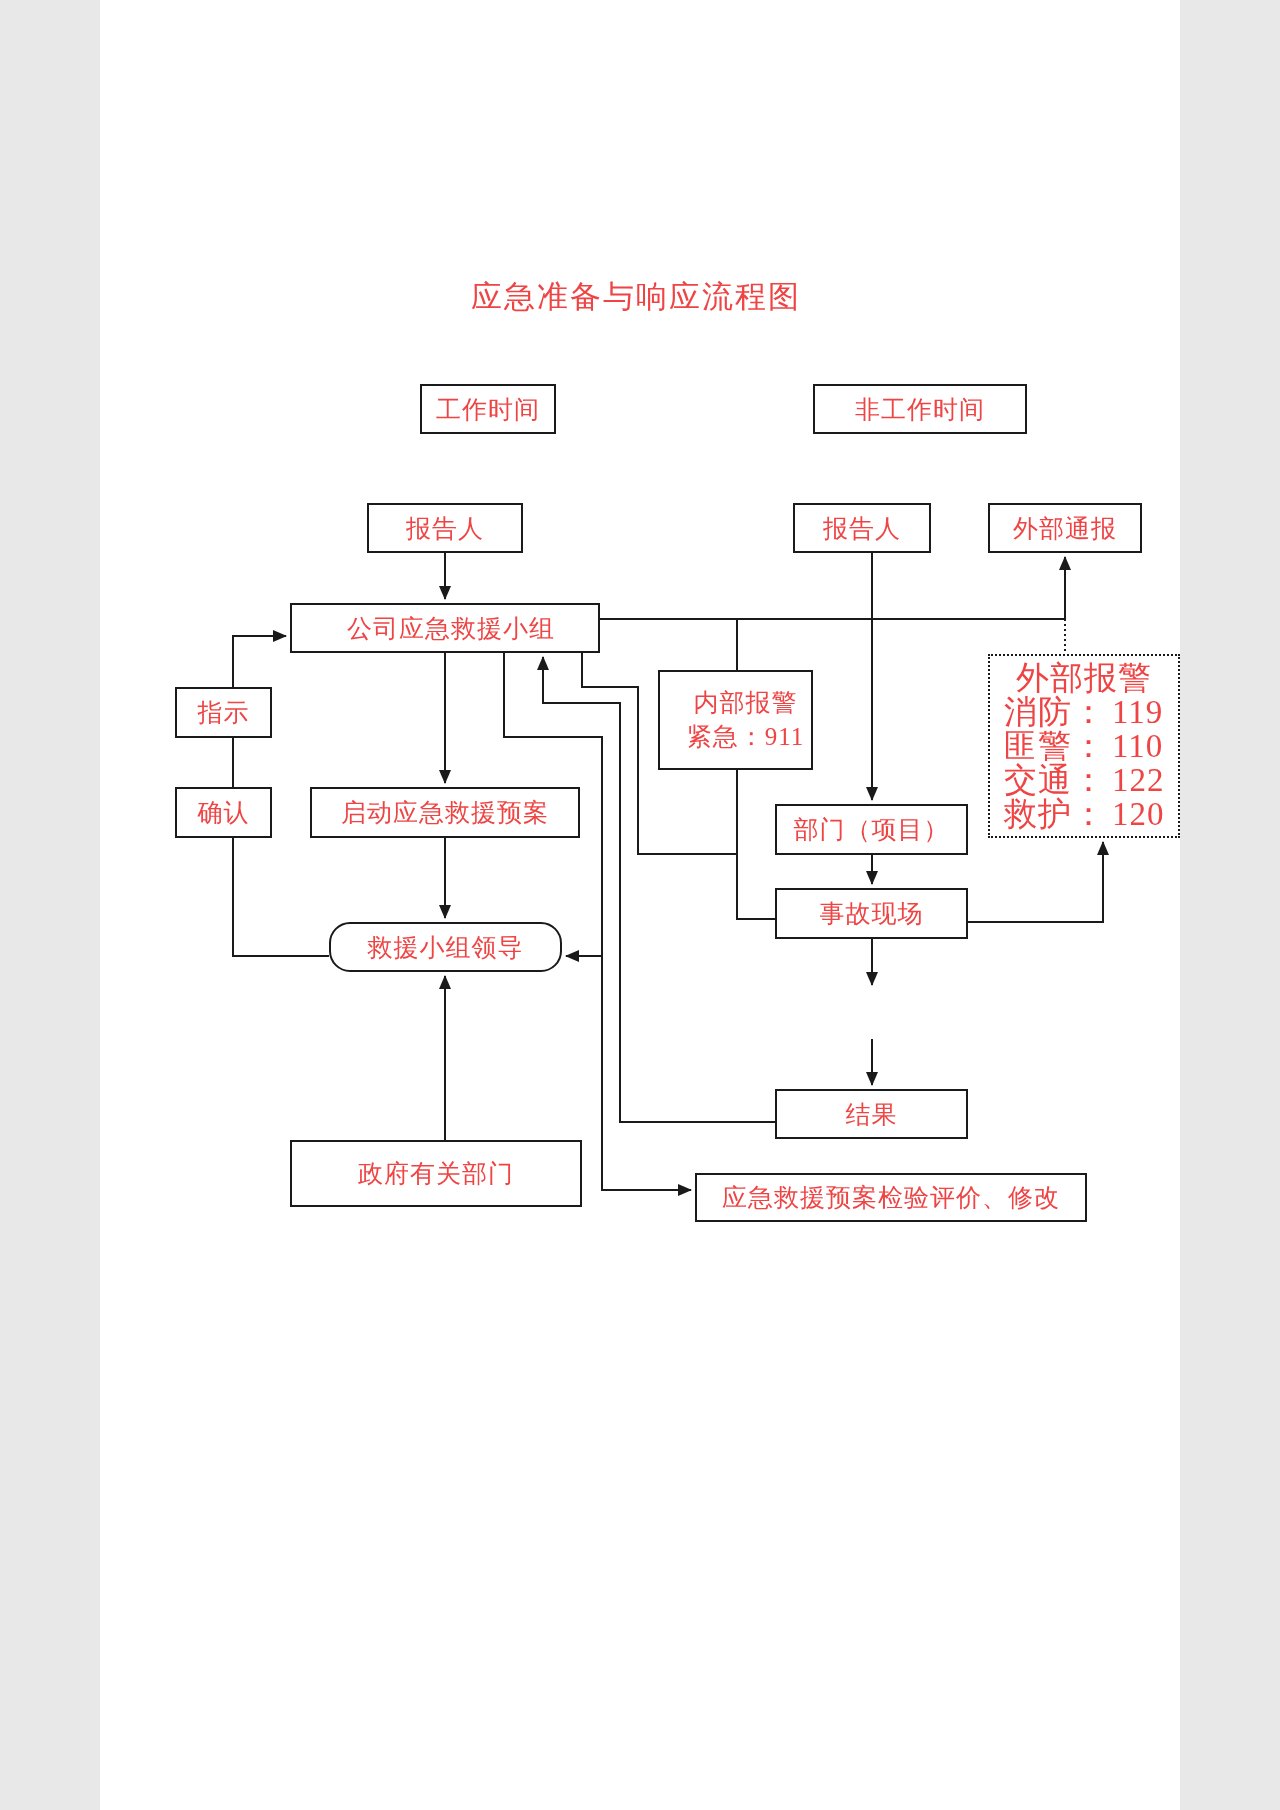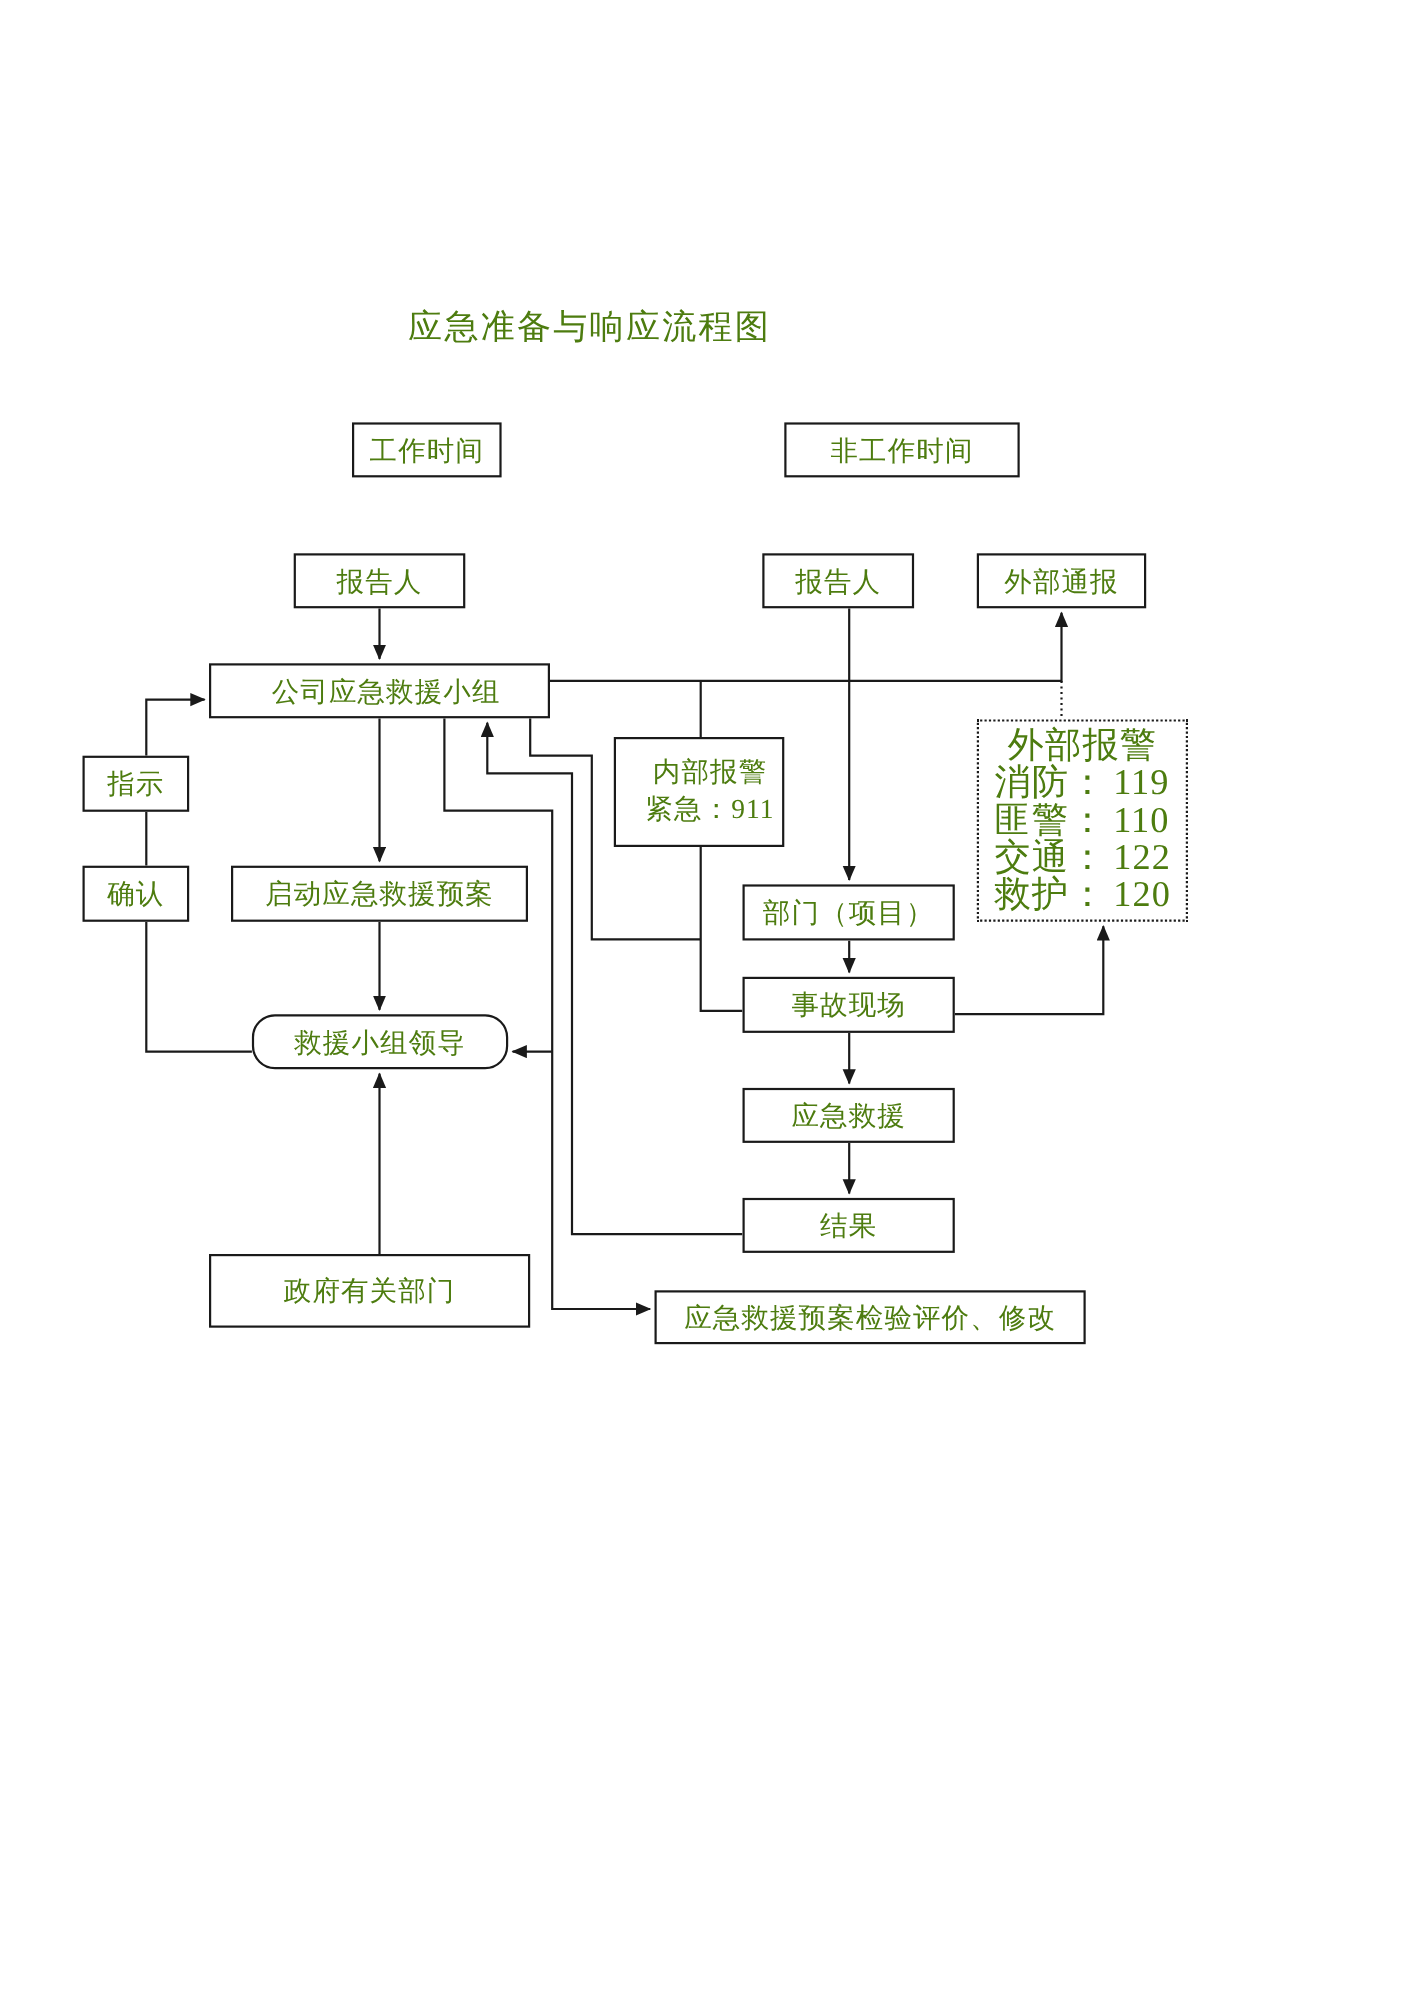--- a/index.html
+++ b/index.html
@@ -1,22 +1,22 @@
 <!DOCTYPE html>
 <html><head>
 <meta charset="utf-8">
 <style>
   html,body{margin:0;padding:0;background:#e8e8e8;}
   #page{
     position:relative;
-    width:1280px;height:1810px;
+    width:1080px;height:1810px;
     background:#ffffff;
     margin:0 auto;
     font-family:"Liberation Serif","DejaVu Serif",serif;
-    color:#4d7c0f;
+    color:#ef4444;
     overflow:hidden;
   }
   #connectors{position:absolute;left:0;top:0;width:1280px;height:1810px;}
   .page-title{
     position:absolute;
     left:336px;top:278px;width:400px;
     text-align:center;
     font-size:31px;line-height:38px;
     letter-spacing:2px;
     white-space:nowrap;
@@ -145,21 +145,20 @@
   </div>
 
   <div class="node" style="left:210px;top:787px;width:270px;height:51px;">启动应急救援预案</div>
 
   <div class="node" style="left:675px;top:804px;width:193px;height:51px;">部门（项目）</div>
 
   <div class="node" style="left:675px;top:888px;width:193px;height:51px;">事故现场</div>
 
   <div class="node" style="left:229px;top:922px;width:233px;height:50px;border-radius:21px;">救援小组领导</div>
 
-  <div class="node" style="left:675px;top:989px;width:193px;height:50px;">应急救援</div>
 
   <div class="node" style="left:190px;top:1140px;width:292px;height:67px;">政府有关部门</div>
 
   <div class="node" style="left:675px;top:1089px;width:193px;height:50px;">结果</div>
 
   <div class="node" style="left:595px;top:1173px;width:392px;height:49px;">应急救援预案检验评价、修改</div>
 
 </div>
 
 </body></html>

